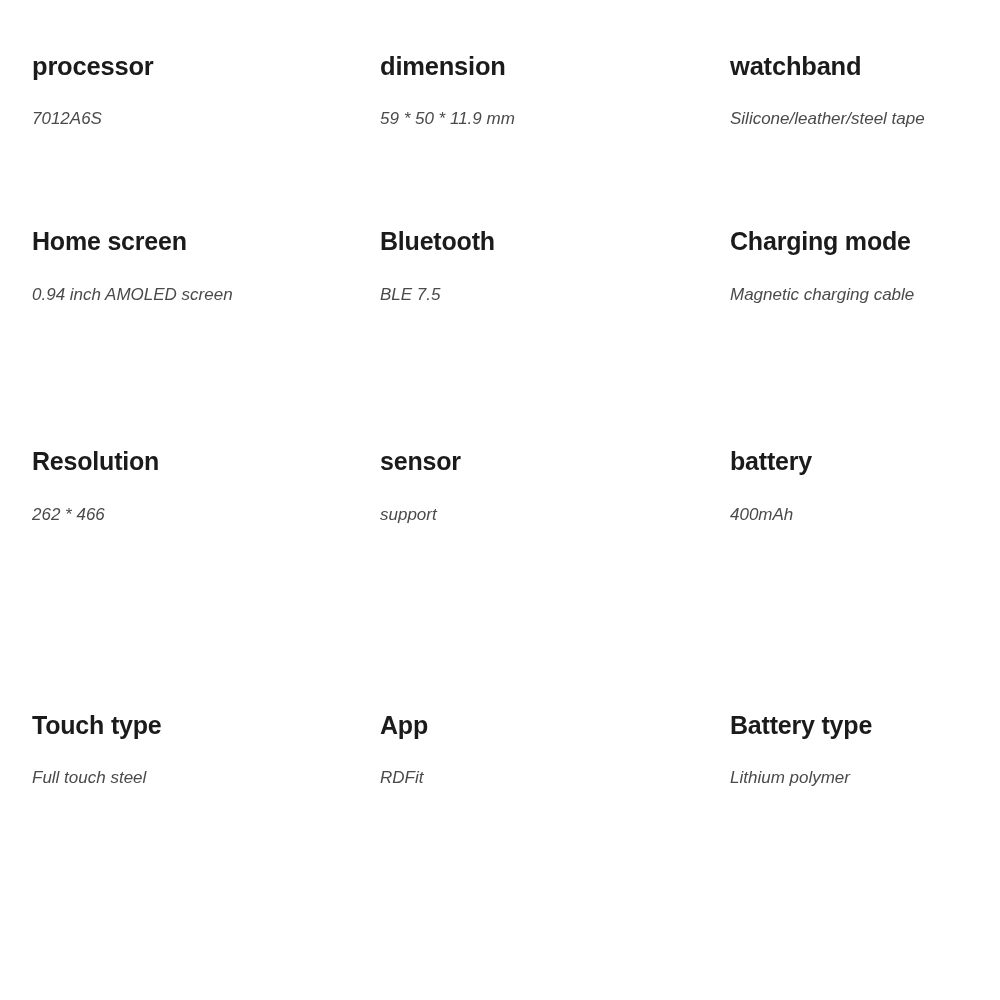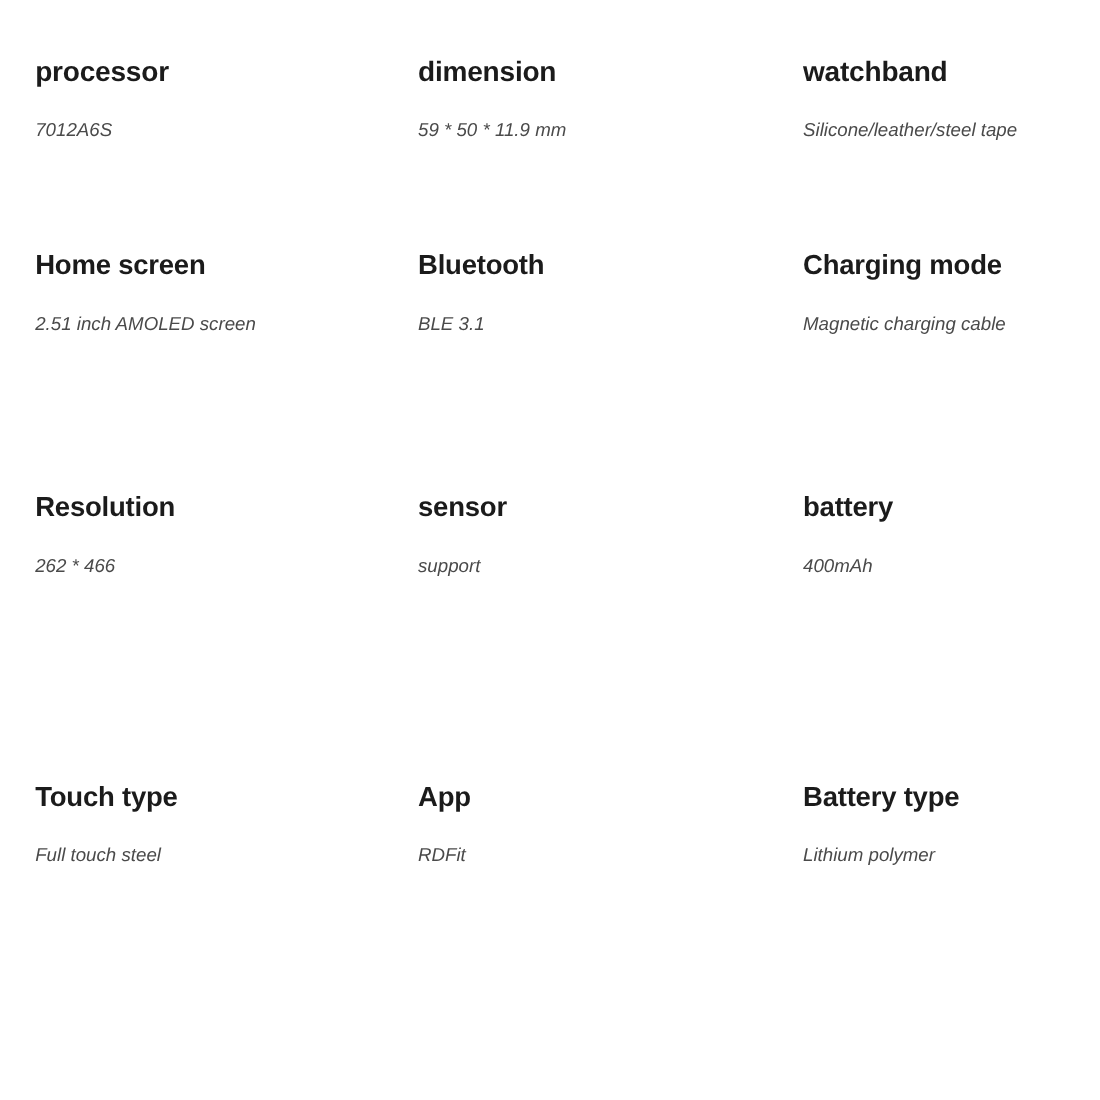--- a/index.html
+++ b/index.html
@@ -74,26 +74,26 @@
       <div class="spec-value">59 * 50 * 11.9 mm</div>
     </div>
 
     <div class="spec-cell row-1">
       <div class="spec-title">watchband</div>
       <div class="spec-value">Silicone/leather/steel tape</div>
     </div>
 
     <div class="spec-cell row-2">
       <div class="spec-title">Home screen</div>
-      <div class="spec-value">2.51 inch AMOLED screen</div>
+      <div class="spec-value">0.94 inch AMOLED screen</div>
     </div>
 
     <div class="spec-cell row-2">
       <div class="spec-title">Bluetooth</div>
-      <div class="spec-value">BLE 3.1</div>
+      <div class="spec-value">BLE 7.5</div>
     </div>
 
     <div class="spec-cell row-2">
       <div class="spec-title">Charging mode</div>
       <div class="spec-value">Magnetic charging cable</div>
     </div>
 
     <div class="spec-cell row-3">
       <div class="spec-title">Resolution</div>
       <div class="spec-value">262 * 466</div>

